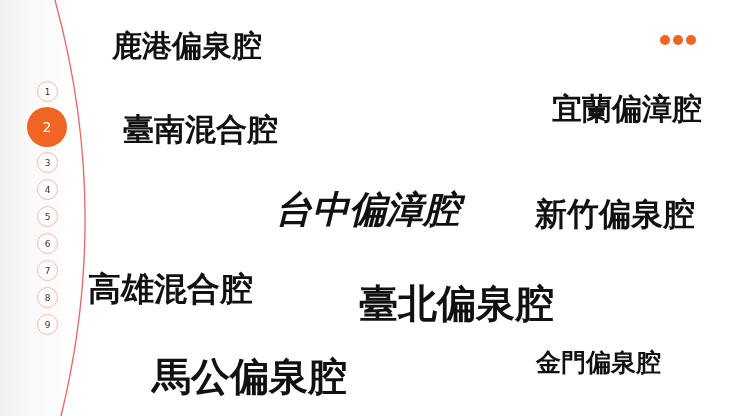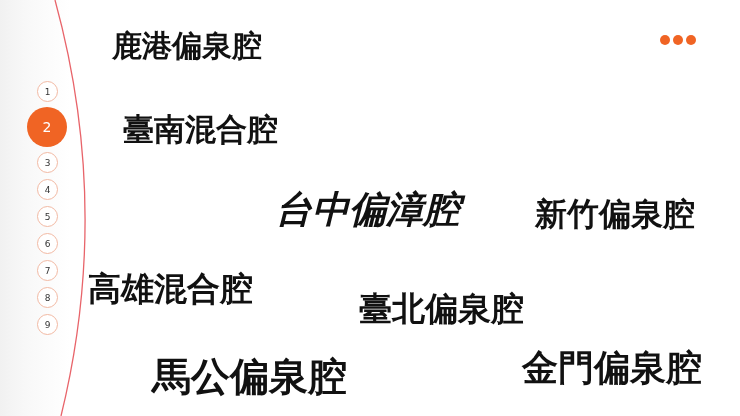--- a/index.html
+++ b/index.html
@@ -101,21 +101,22 @@
     <div class="nav-dot" style="left:37px; top:314px;">9</div>
   </div>
 
   <div class="more-dots">
     <span></span>
     <span></span>
     <span></span>
   </div>
 
   <div class="label" style="left:112px; top:31px; font-size:30px;">鹿港偏泉腔</div>
+  <div class="label" style="left:552px; top:94px; font-size:30px;">宜蘭偏漳腔</div>
   <div class="label" style="left:103px; top:114px; font-size:31px;margin-left:20px;">臺南混合腔</div>
   <div class="label" style="left:275px; top:191px; font-size:37px;font-style:italic;">台中偏漳腔</div>
   <div class="label" style="left:535px; top:198px; font-size:32px;">新竹偏泉腔</div>
   <div class="label" style="left:88px; top:272px; font-size:33px;">高雄混合腔</div>
-  <div class="label" style="left:359px; top:292px; font-size:33px;">臺北偏泉腔</div>
+  <div class="label" style="left:359px; top:284px; font-size:39px;font-family:Liberation Serif, serif;">臺北偏泉腔</div>
   <div class="label" style="left:152px; top:357px; font-size:39px;">馬公偏泉腔</div>
-  <div class="label" style="left:522px; top:350px; font-size:36px;">金門偏泉腔</div>
+  <div class="label" style="left:536px; top:350px; font-size:25px;">金門偏泉腔</div>
 
 </div>
 
 </body></html>

